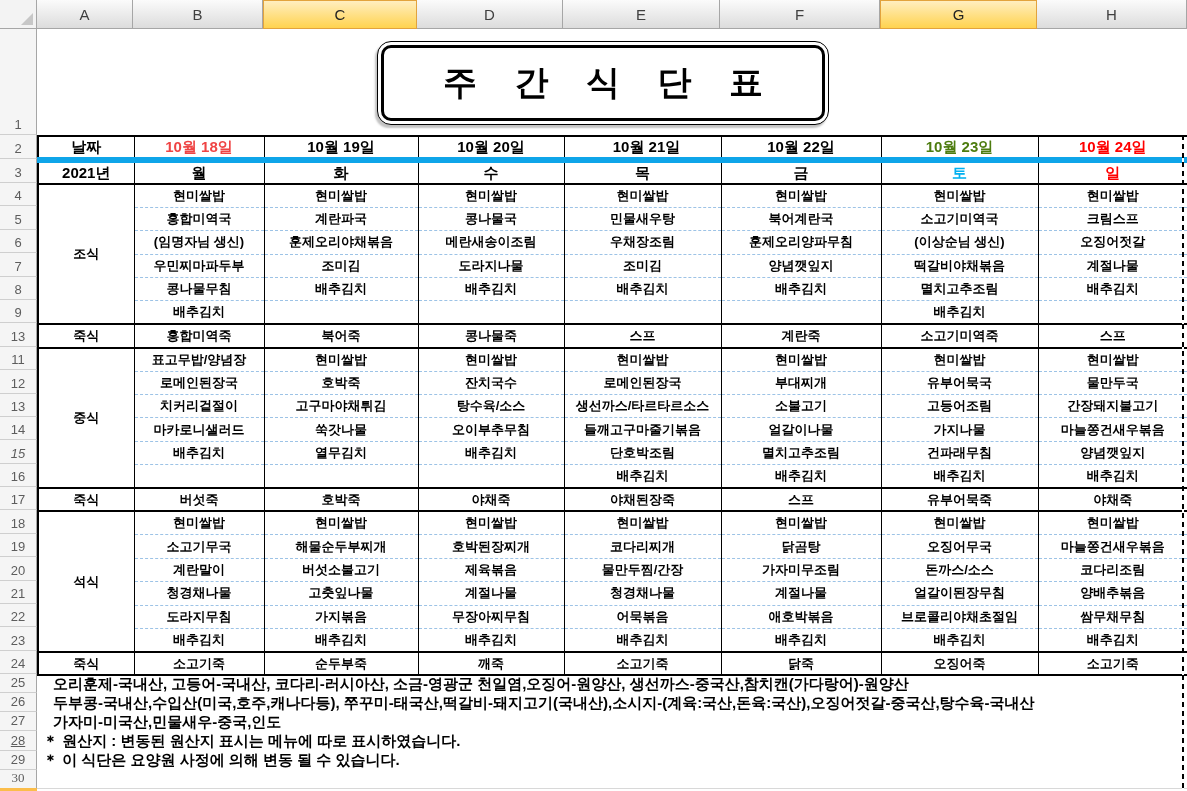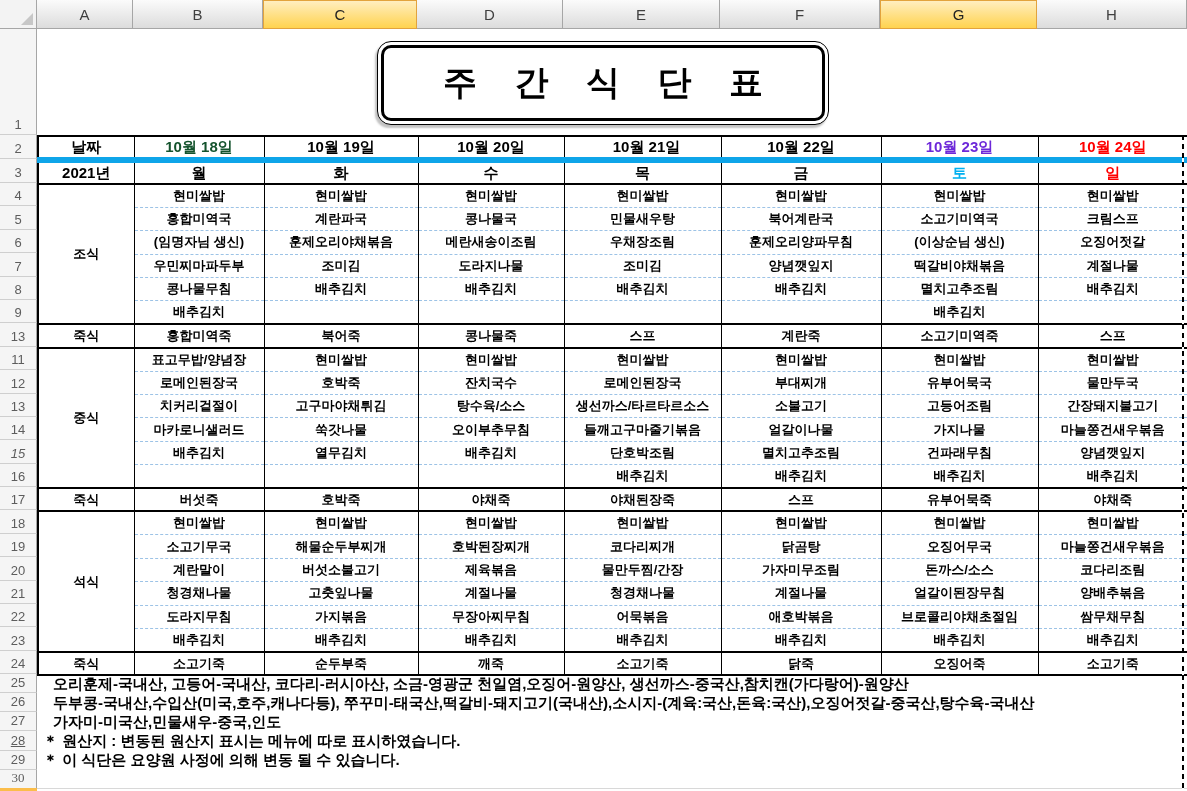--- a/index.html
+++ b/index.html
@@ -112,26 +112,26 @@
         <col style="width:154px">
         <col style="width:146px">
       <col style="width:157px">
         <col style="width:160px">
         <col style="width:157px">
         <col style="width:150px">
     </colgroup>
     <tbody>
         <tr class="hrow daterow">
           <td class="alabel">날짜</td>
-          <td style="color: #14532d; margin-left: 7px;">10월 18일</td>
+          <td style="color: #ef4444; margin-left: 7px;">10월 18일</td>
           <td style="color: rgb(0, 0, 0);">10월 19일</td>
           <td style="color: rgb(0, 0, 0);">10월 20일</td>
           <td style="color: rgb(0, 0, 0); padding-left: 8px;">10월 21일</td>
           <td style="color: rgb(0, 0, 0);">10월 22일</td>
-          <td style="color: #6d28d9;">10월 23일</td>
+          <td style="color: #4d7c0f;">10월 23일</td>
           <td style="color: rgb(255, 0, 0);">10월 24일</td>
         </tr>
         <tr class="hrow">
           <td class="alabel">2021년</td>
           <td style="color: rgb(0, 0, 0);">월</td>
           <td style="color: rgb(0, 0, 0);">화</td>
           <td style="color: rgb(0, 0, 0);">수</td>
           <td style="color: rgb(0, 0, 0);">목</td>
           <td style="color: rgb(0, 0, 0);">금</td>
           <td style="color: rgb(0, 176, 240);">토</td>

